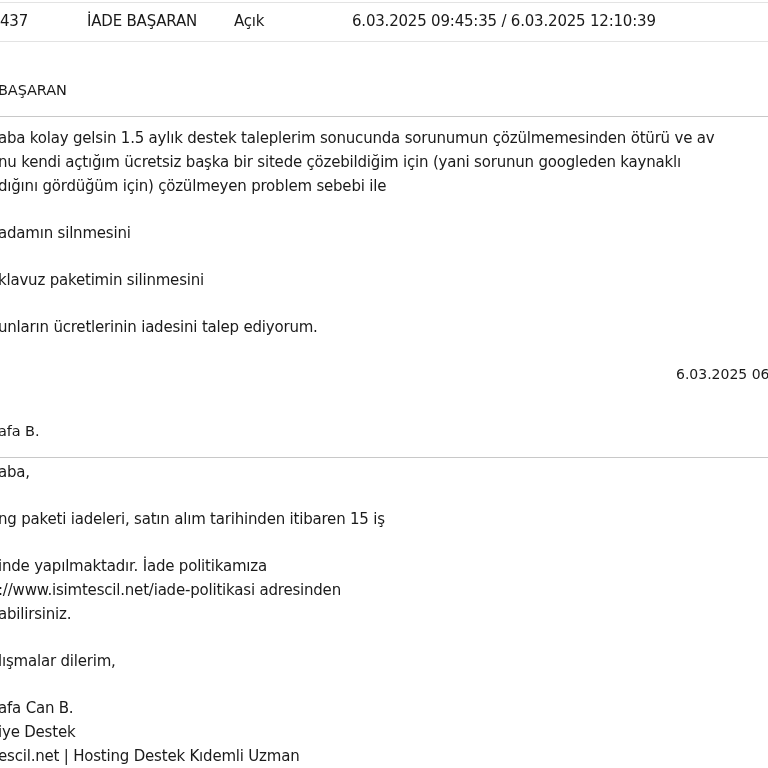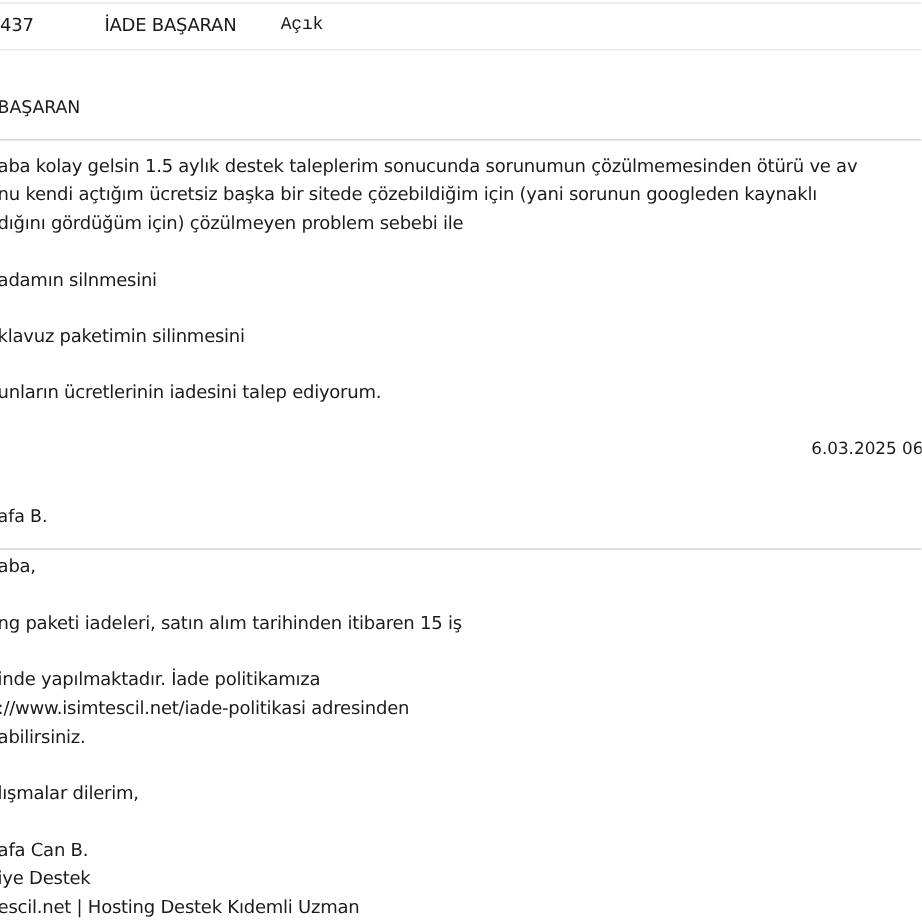--- a/index.html
+++ b/index.html
@@ -27,21 +27,21 @@
       padding-left: 19px;
     }
     .ticket-row span {
       position: absolute;
       top: 9px;
       white-space: nowrap;
       letter-spacing: -0.2px;
     }
     .cell-id { left: 0; }
     .cell-dept { left: 87px; }
-    .cell-status { left: 234px; font-family: Liberation Mono, monospace; }
+    .cell-status { left: 234px; }
     .cell-dates { left: 352px; }
 
     .msg-header {
       position: absolute;
       left: 0;
       width: 768px;
       border-bottom: 1px solid #c8c8c8;
       font-size: 14.5px;
       font-weight: 500;
     }
@@ -80,20 +80,21 @@
     .msg2-body { top: 460px; }
     .link { color: #1a1a1a; text-decoration: none; }
   </style>
 </head>
 <body>
 
 <div class="ticket-row">
   <span class="cell-id">437</span>
   <span class="cell-dept">İADE BAŞARAN</span>
   <span class="cell-status">Açık</span>
+  <span class="cell-dates">6.03.2025 09:45:35 / 6.03.2025 12:10:39</span>
 </div>
 
 <div class="msg-header header-1">
   <span>BAŞARAN</span>
 </div>
 
 <div class="body-text msg1-body">
   <span class="line">aba kolay gelsin 1.5 aylık destek taleplerim sonucunda sorunumun çözülmemesinden ötürü ve av</span>
   <span class="line">nu kendi açtığım ücretsiz başka bir sitede çözebildiğim için (yani sorunun googleden kaynaklı</span>
   <span class="line">dığını gördüğüm için) çözülmeyen problem sebebi ile</span>

